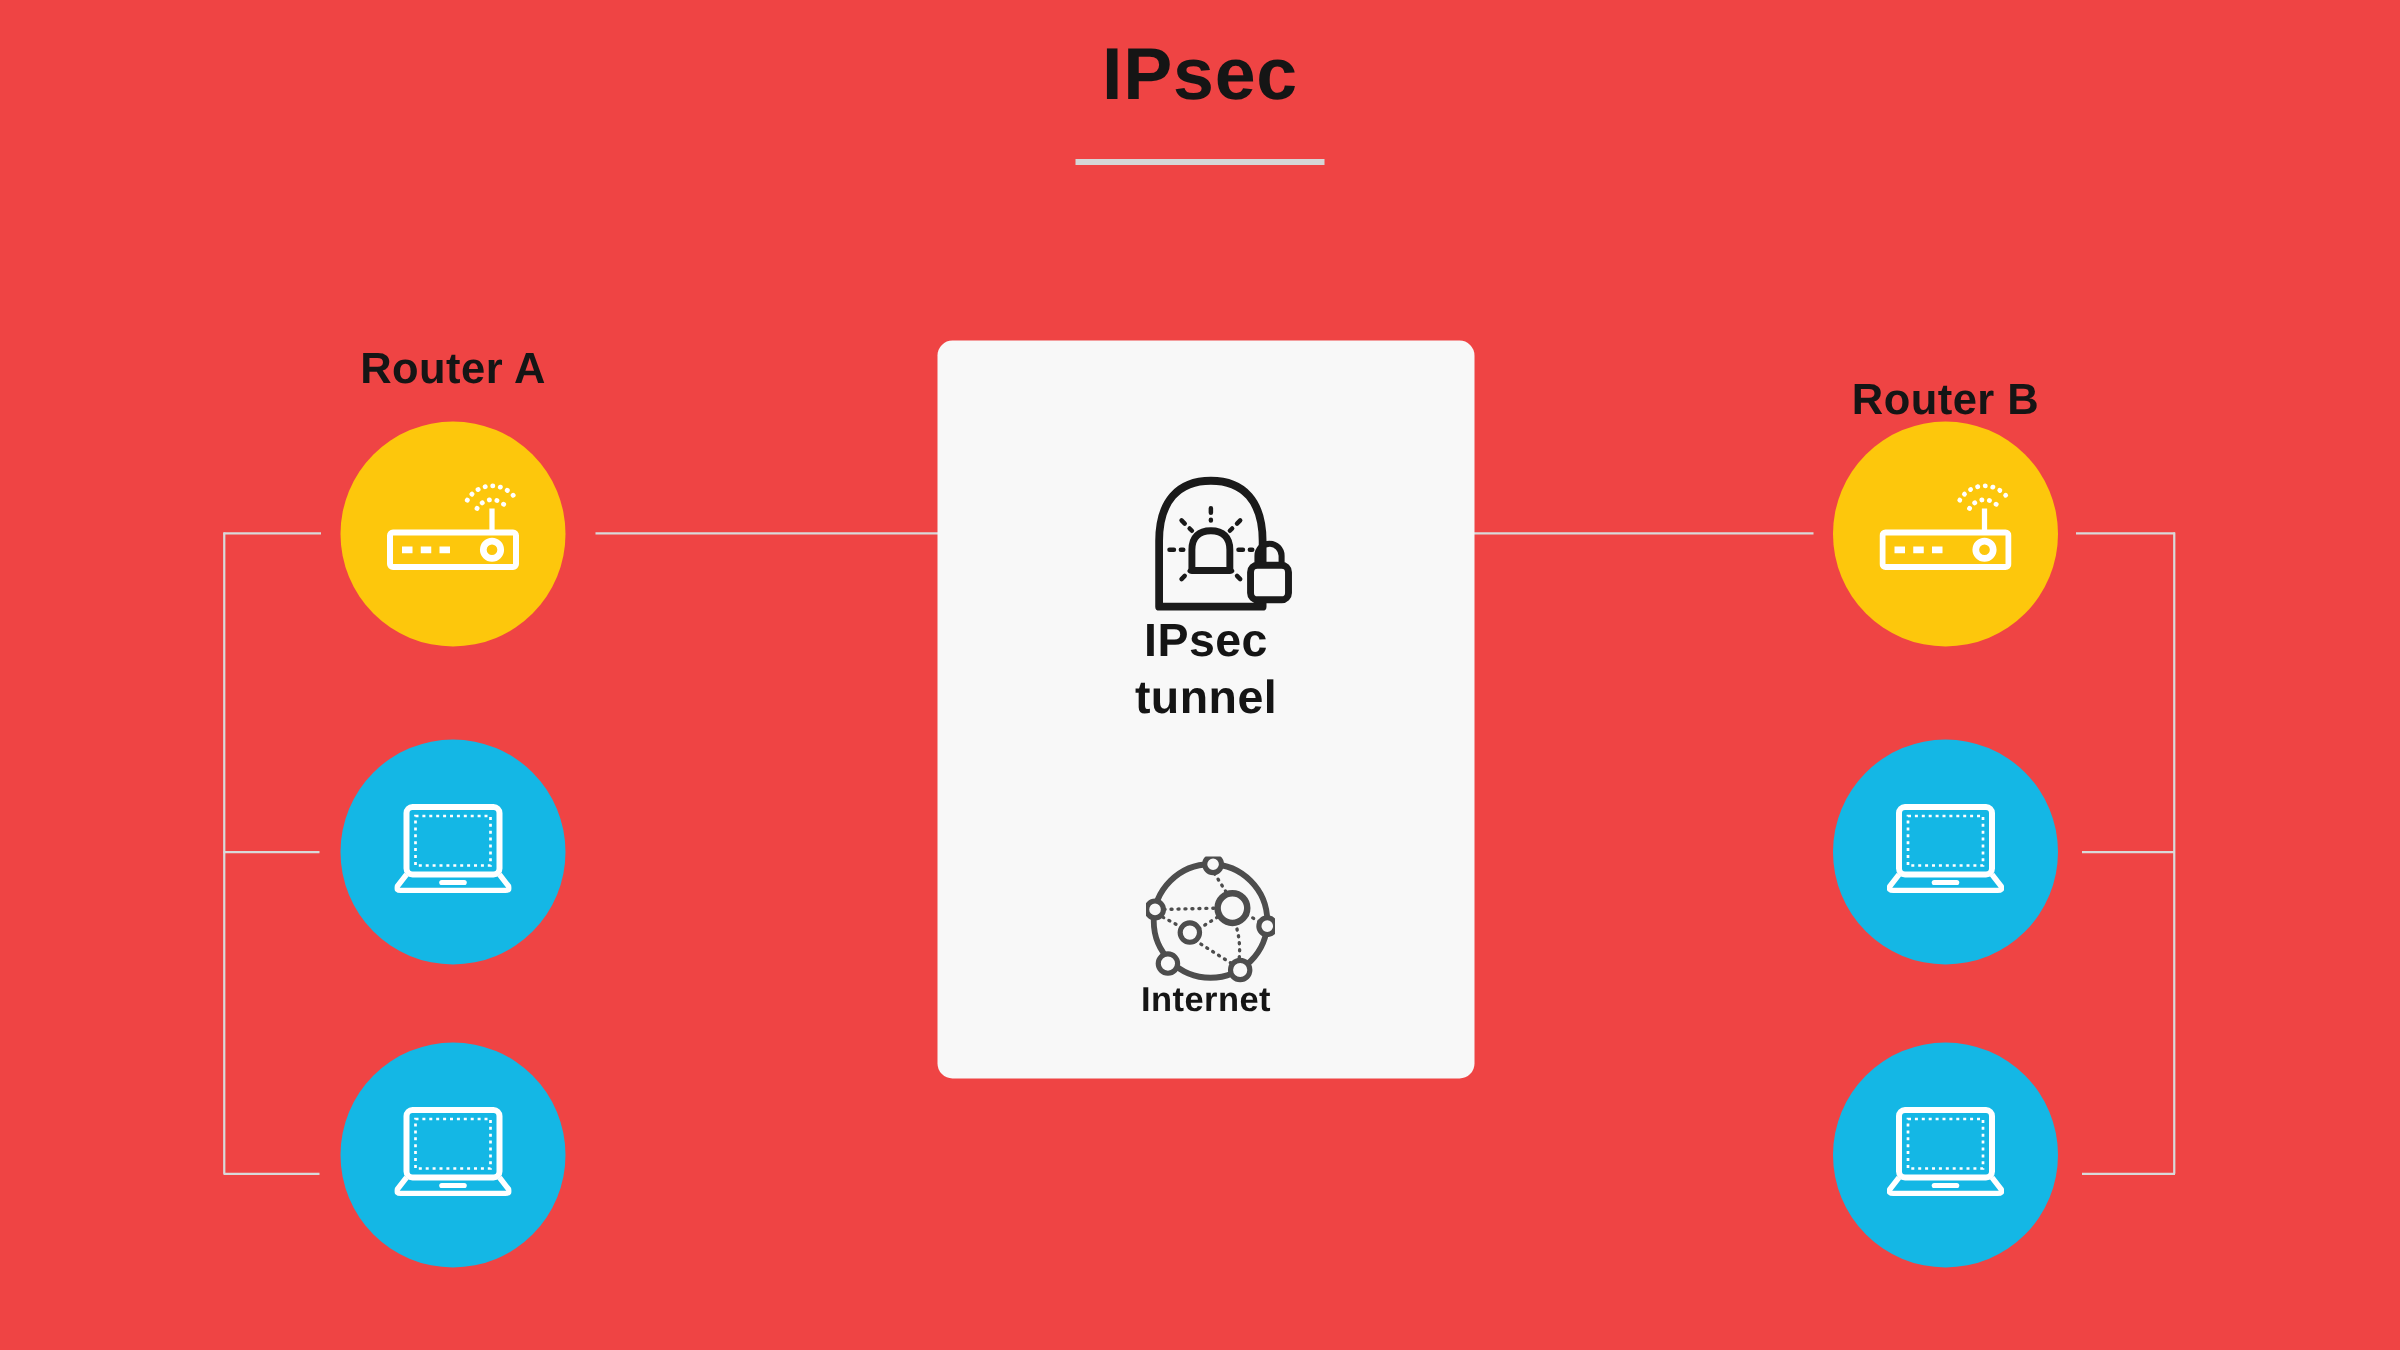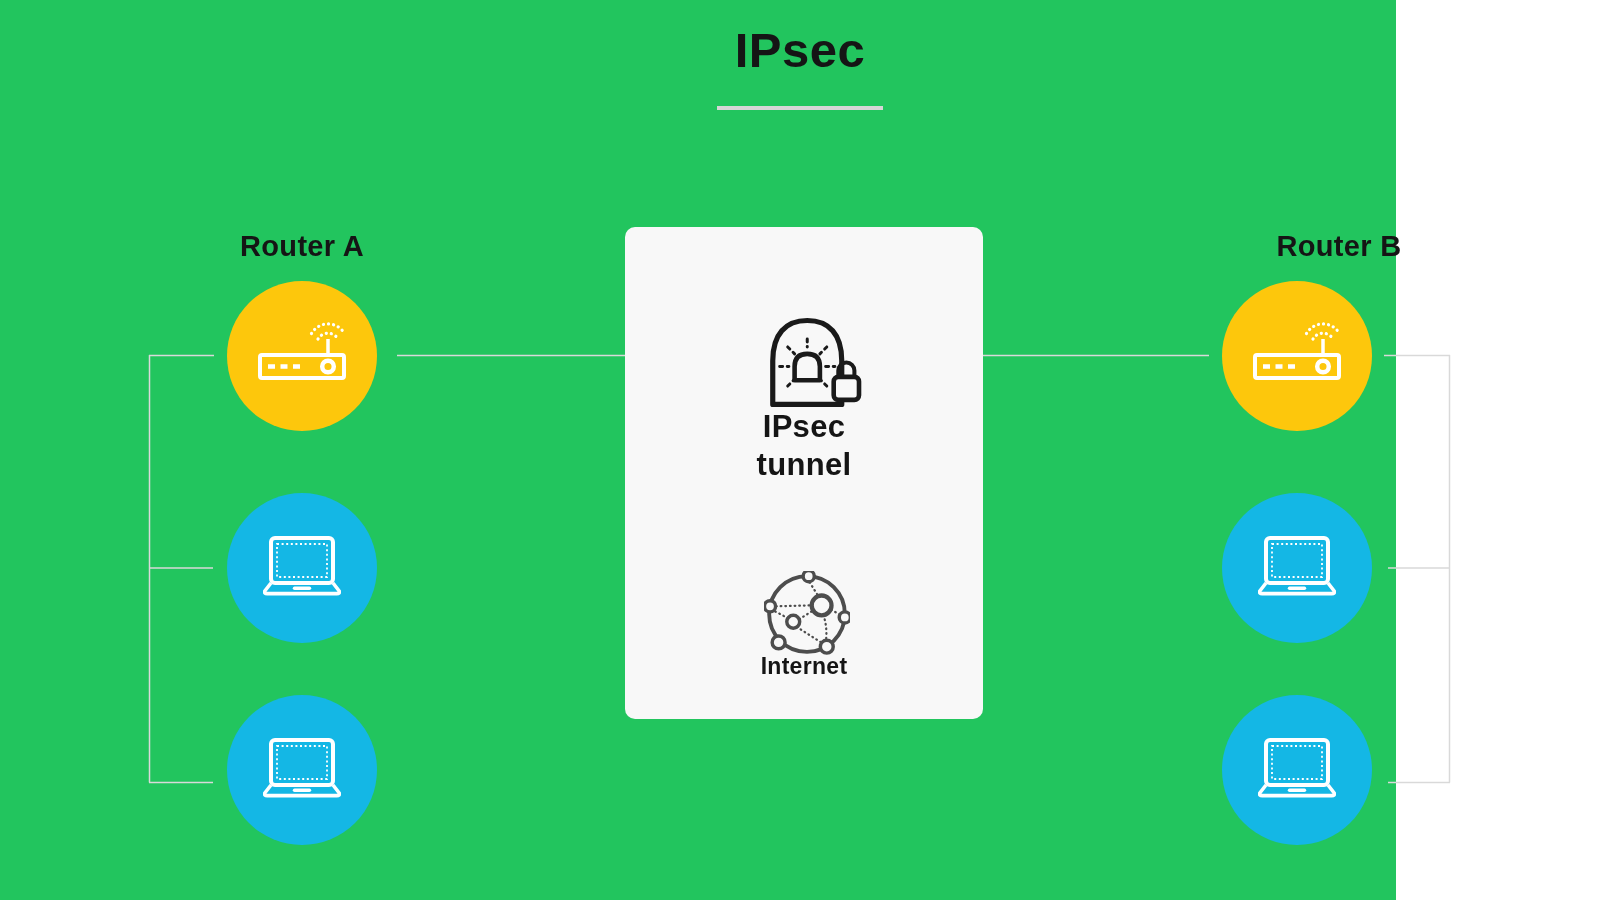--- a/index.html
+++ b/index.html
@@ -8,36 +8,36 @@
     --panel-bg:#F8F8F8;
     --connector-line:#D9D9D9;
     --icon-dark:#1A1A1A;
     --icon-gray:#4D4D4D;
     --text:#151515;
     --underline:#D6D6D6;
   }
   *{margin:0;padding:0;box-sizing:border-box;}
   html,body{width:1600px;height:900px;background:#ffffff;overflow:hidden;
     font-family:"Liberation Sans","DejaVu Sans",sans-serif;color:var(--text);}
-  .stage{position:relative;width:1396px;height:900px;background:#22c55e;}
+  .stage{position:relative;width:1600px;height:900px;background:#ef4444;}
 
   .page-title{position:absolute;left:0;top:22px;width:1600px;text-align:center;
     font-size:49px;font-weight:bold;letter-spacing:.5px;}
   .title-underline{position:absolute;left:717px;top:106px;width:166px;height:4px;
     background:var(--underline);}
 
   .panel{position:absolute;left:625px;top:227px;width:358px;height:492px;
     background:var(--panel-bg);border-radius:10px;}
 
   .lines{position:absolute;left:0;top:0;}
 
   .group-label{position:absolute;top:230px;width:300px;text-align:center;
     font-size:29px;font-weight:bold;letter-spacing:.3px;}
   .label-a{left:152px;}
-  .label-b{left:1189px;}
+  .label-b{left:1147px;margin-top:21px;}
 
   .circle{position:absolute;width:150px;height:150px;border-radius:50%;}
   .circle svg{position:absolute;}
   .yellow{background:var(--router-circle);}
   .blue{background:var(--device-circle);}
   .col-a{left:227px;}
   .col-b{left:1222px;}
   .row-1{top:281px;}
   .row-2{top:493px;}
   .row-3{top:695px;}

